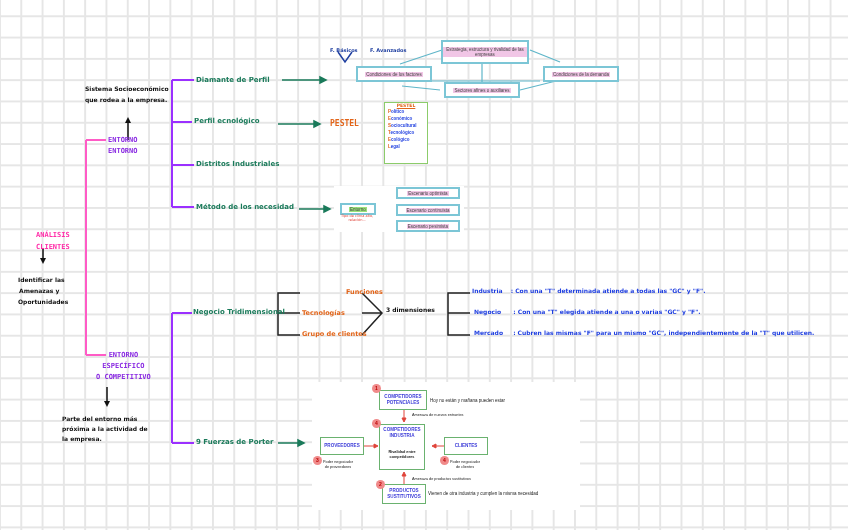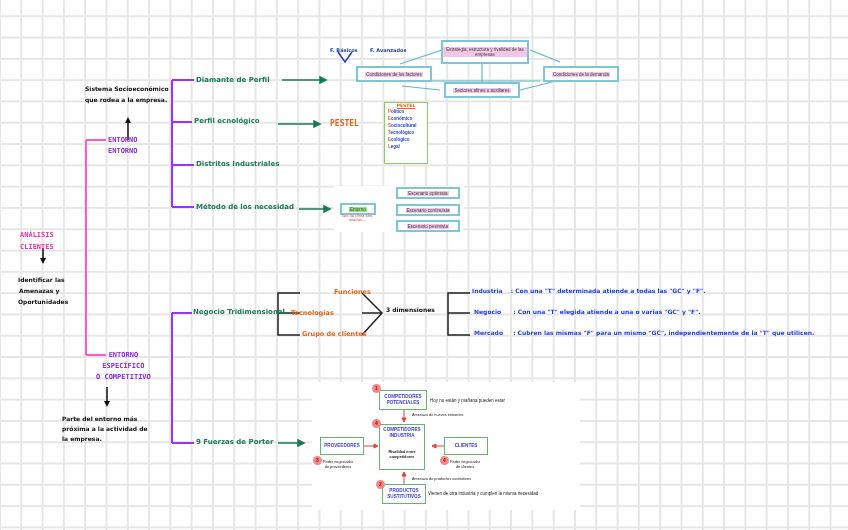--- a/index.html
+++ b/index.html
@@ -75,21 +75,21 @@
     <path d="M400 64 L442 50"></path>
       <path d="M530 50 L560 62"></path>
     <path d="M400 81 L540 81"></path>
       <path d="M482 60 L482 82"></path>
     <path d="M402 86 L440 90"></path>
       <path d="M520 90 L560 80"></path>
   </g>
   <path d="M338 52 L345 62 L352 52" stroke="#1f3fa0" stroke-width="1.5" fill="none"></path>
 </svg>
 
-<div class="t pink hand" style="left:20px;top:229px;">
+<div class="t pink hand" style="left:20px;top:229px;padding-left:16px;">
   <div>ANÁLISIS</div>
   <div>CLIENTES</div>
 </div>
 <div class="t blk" style="left:18px;top:274px;">
   <div>Identificar las</div>
   <div style="padding-left:1px">Amenazas y</div>
   <div>Oportunidades</div>
 </div>
 
 <div class="t blk" style="left:85px;top:83px;">
@@ -157,22 +157,22 @@
   <div>O COMPETITIVO</div>
 </div>
 <div class="t blk" style="left:62px;top:414px;line-height:10px;">
   <div>Parte del entorno más</div>
   <div>próxima a la actividad de</div>
   <div>la empresa.</div>
 </div>
 <div class="t grn" style="left:193px;top:308px;">Negocio Tridimensional</div>
 <div class="t grn" style="left:196px;top:438px;">9 Fuerzas de Porter</div>
 
-<div class="t org" style="left:302px;top:288px;padding-left:32px;">Funciones</div>
-<div class="t org" style="left:291px;top:309px;">Tecnologías</div>
+<div class="t org" style="left:314px;top:288px;padding-left:32px;">Funciones</div>
+<div class="t org" style="left:302px;top:309px;">Tecnologías</div>
 <div class="t org" style="left:302px;top:330px;text-align:right;">Grupo de clientes</div>
 <div class="t blk" style="left:386px;top:304px;">3 dimensiones</div>
 
 <div class="t blu" style="left:472px;top:287px;">
   <span>Industria</span>
   <span style="margin-left:6px">: Con una "T" determinada atiende a todas las "GC" y "F".</span>
 </div>
 <div class="t blu" style="left:474px;top:308px;">
   <span>Negocio</span>
   <span style="margin-left:10px">: Con una "T" elegida atiende a una o varias "GC" y "F".</span>

